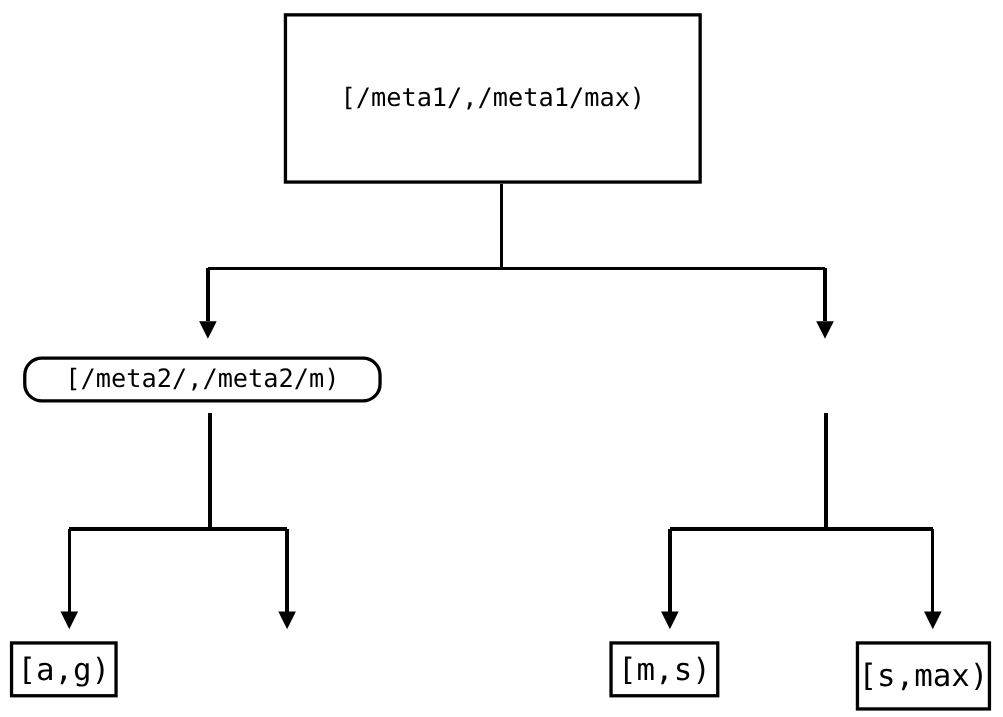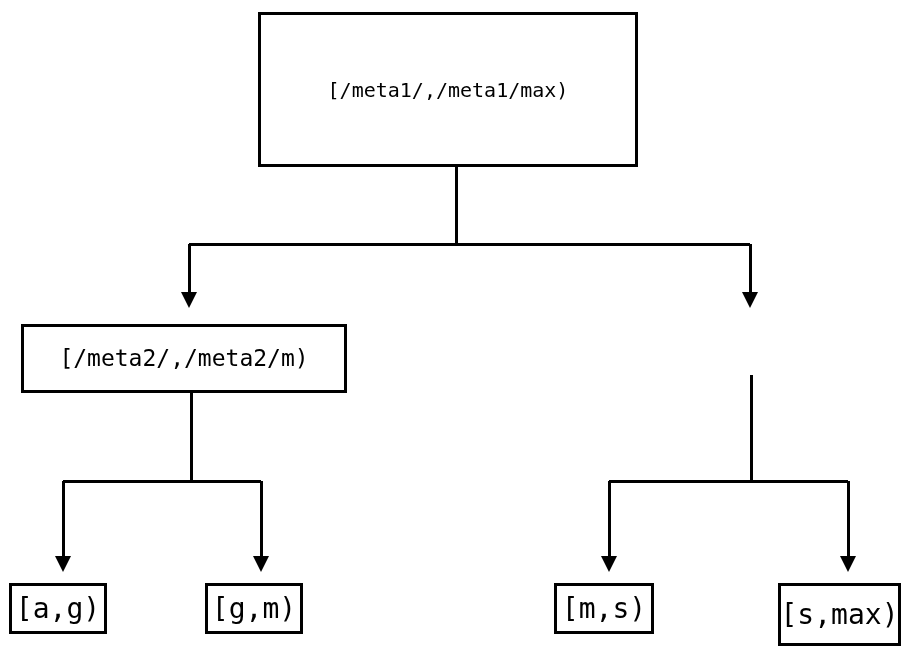--- a/index.html
+++ b/index.html
@@ -32,27 +32,27 @@
     justify-content: center;
     color: #000000;
     white-space: pre;
   }
   .node-label {
     display: block;
     line-height: 1;
     letter-spacing: 0px;
   }
   .root-node   { left: 258px; top: 12px;  width: 380px; height: 155px; }
-  .mid-left    { left: 21px;  top: 324px; width: 326px; height: 69px;  }
+  .mid-left    { left: 21px;  top: 324px; width: 326px; height: 42px; border-radius: 17px;  }
   .mid-right   { left: 580px; top: 324px; width: 315px; height: 51px;  }
   .leaf-1      { left: 9px;   top: 583px; width: 98px;  height: 51px;  }
   .leaf-2      { left: 205px; top: 583px; width: 98px;  height: 51px;  }
   .leaf-3      { left: 554px; top: 583px; width: 100px; height: 51px; justify-content: center;  }
   .leaf-4      { left: 778px; top: 583px; width: 123px; height: 63px; justify-content: center;  }
-  .fs-root     { font-size: 20px; text-align: center; }
+  .fs-root     { font-size: 23px; text-align: center; }
   .fs-mid      { font-size: 23px; }
   .fs-leaf     { font-size: 28px; }
 </style>
 </head>
 <body>
 
 <div id="canvas">
 
   <svg class="edges" viewBox="0 0 912 652" xmlns="http://www.w3.org/2000/svg">
     <g stroke="#000000" stroke-width="3" fill="none" shape-rendering="crispEdges">
@@ -92,23 +92,20 @@
 
   <div class="node mid-left">
     <span class="node-label fs-mid">[/meta2/,/meta2/m)</span>
   </div>
 
 
   <div class="node leaf-1">
     <span class="node-label fs-leaf">[a,g)</span>
   </div>
 
-  <div class="node leaf-2">
-    <span class="node-label fs-leaf">[g,m)</span>
-  </div>
 
   <div class="node leaf-3">
     <span class="node-label fs-leaf">[m,s)</span>
   </div>
 
   <div class="node leaf-4">
     <span class="node-label fs-leaf">[s,max)</span>
   </div>
 
 </div>

